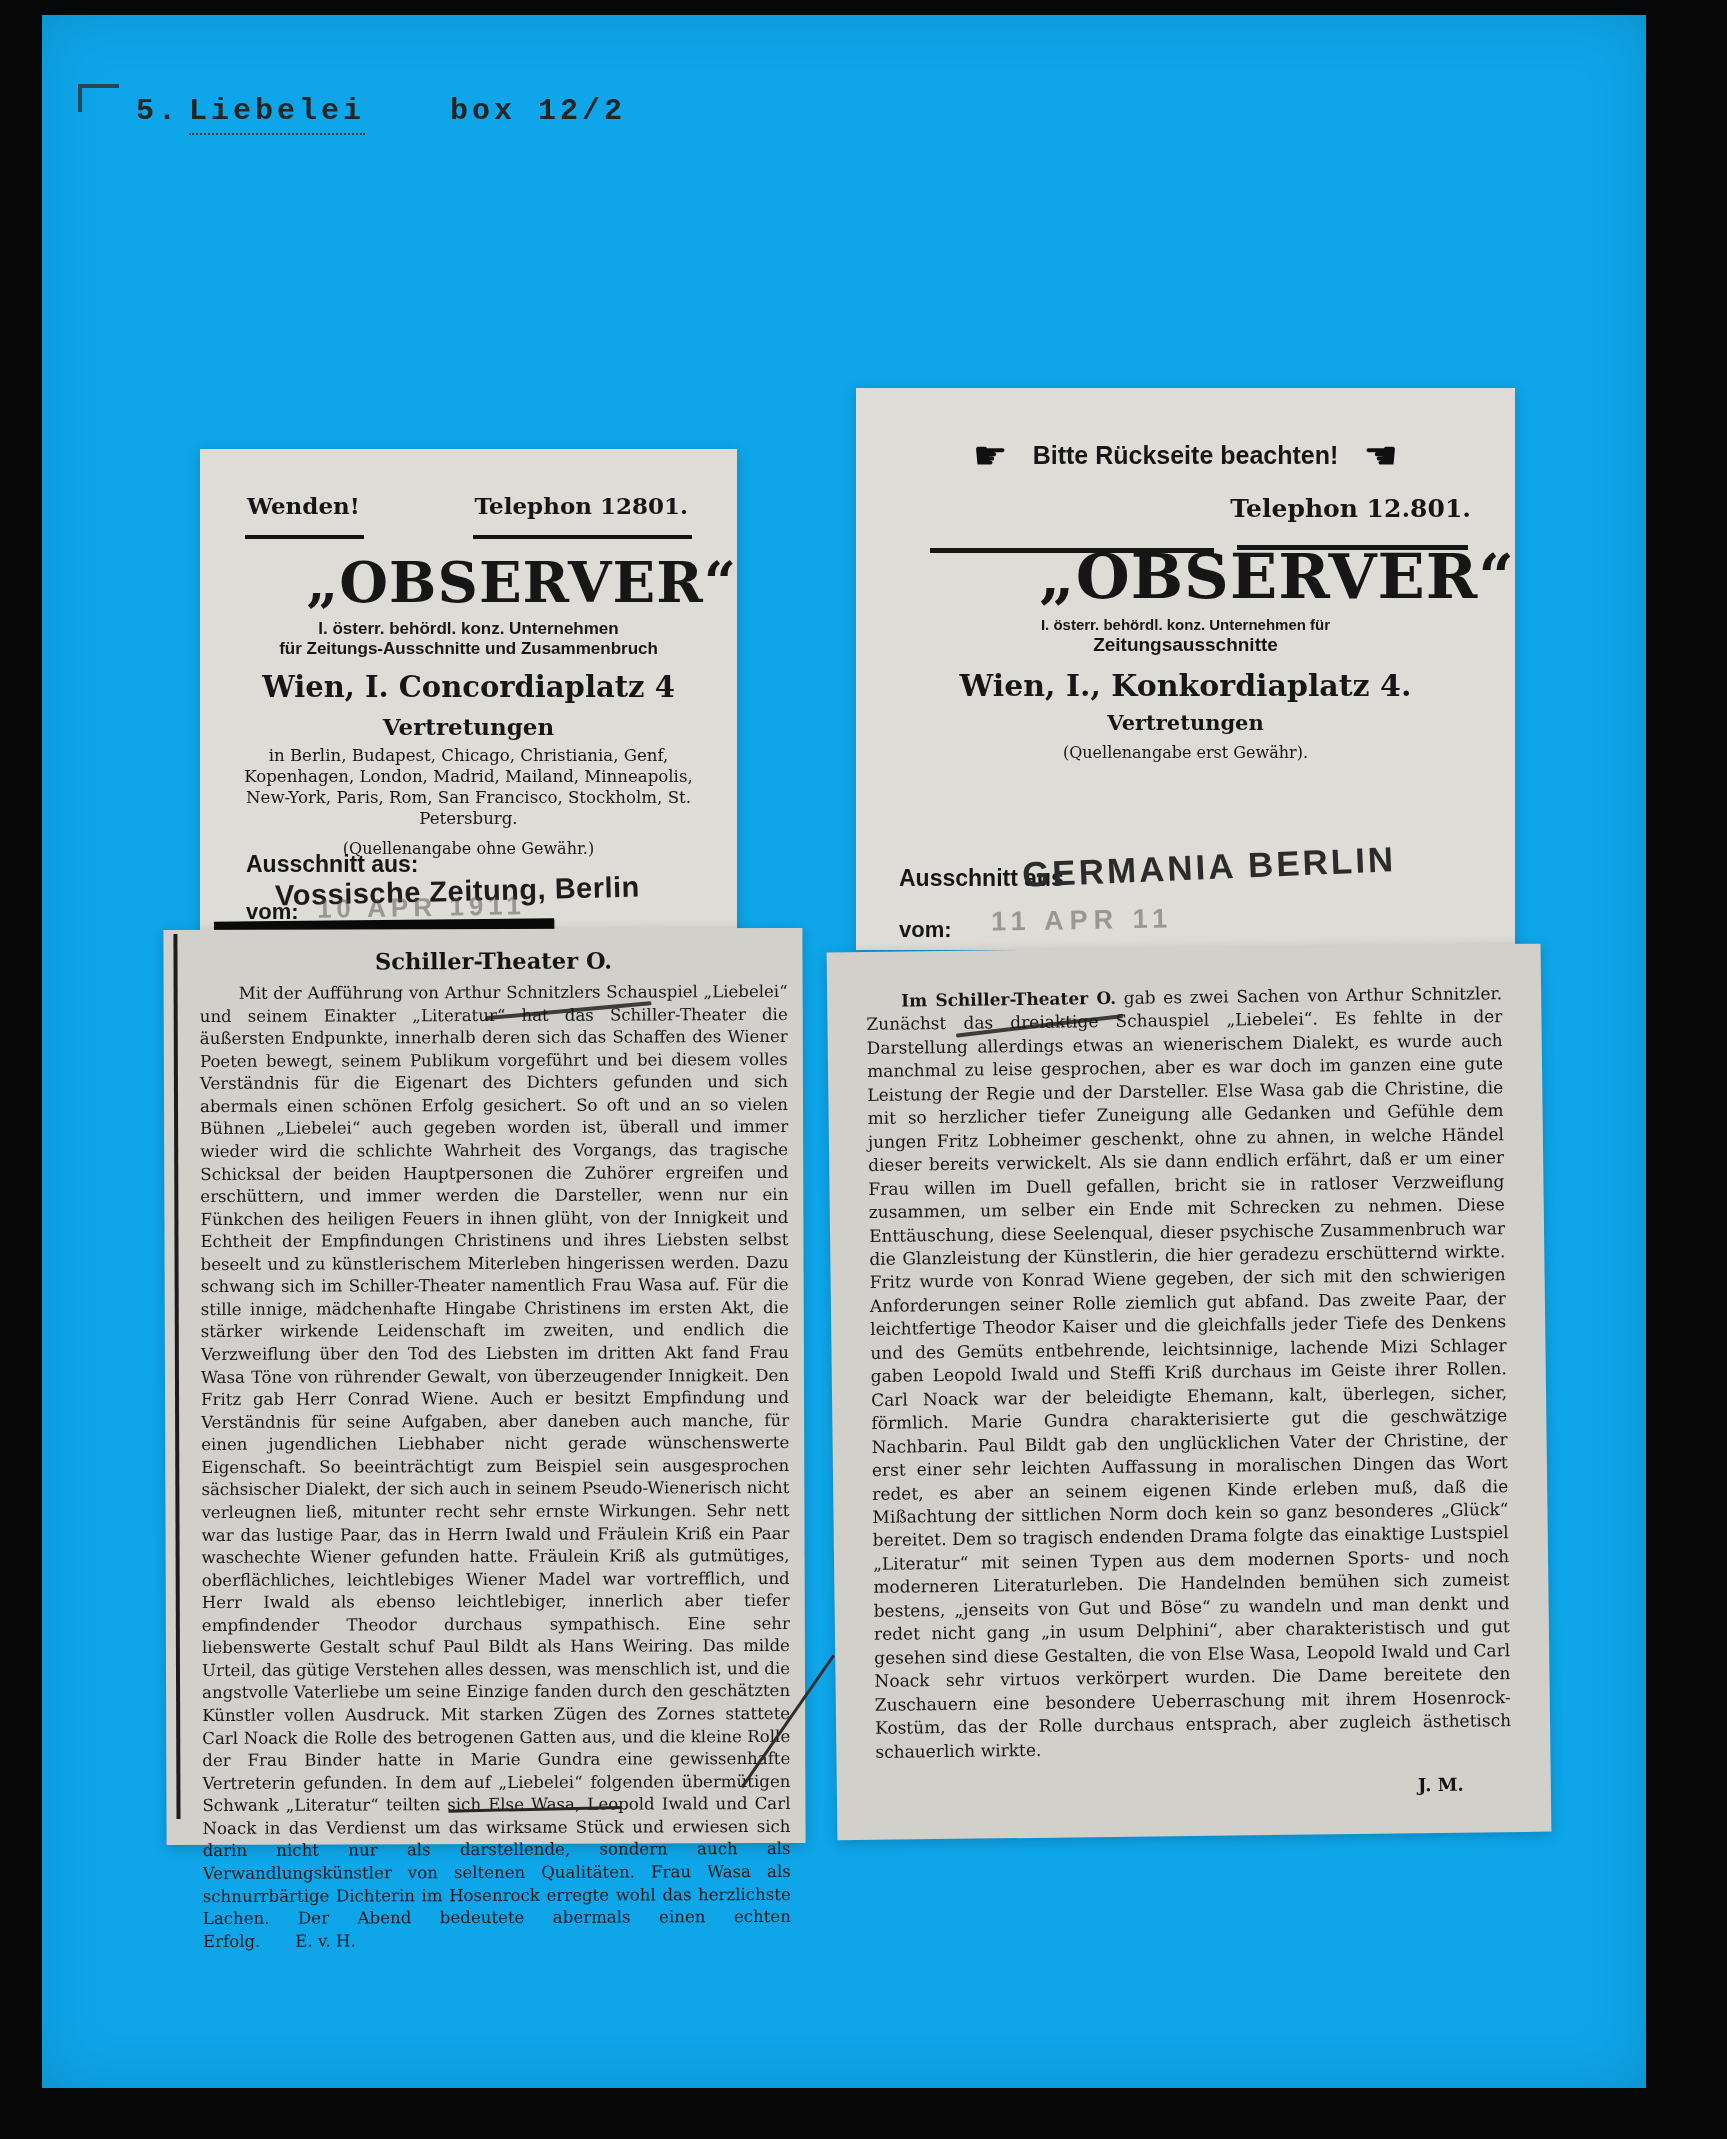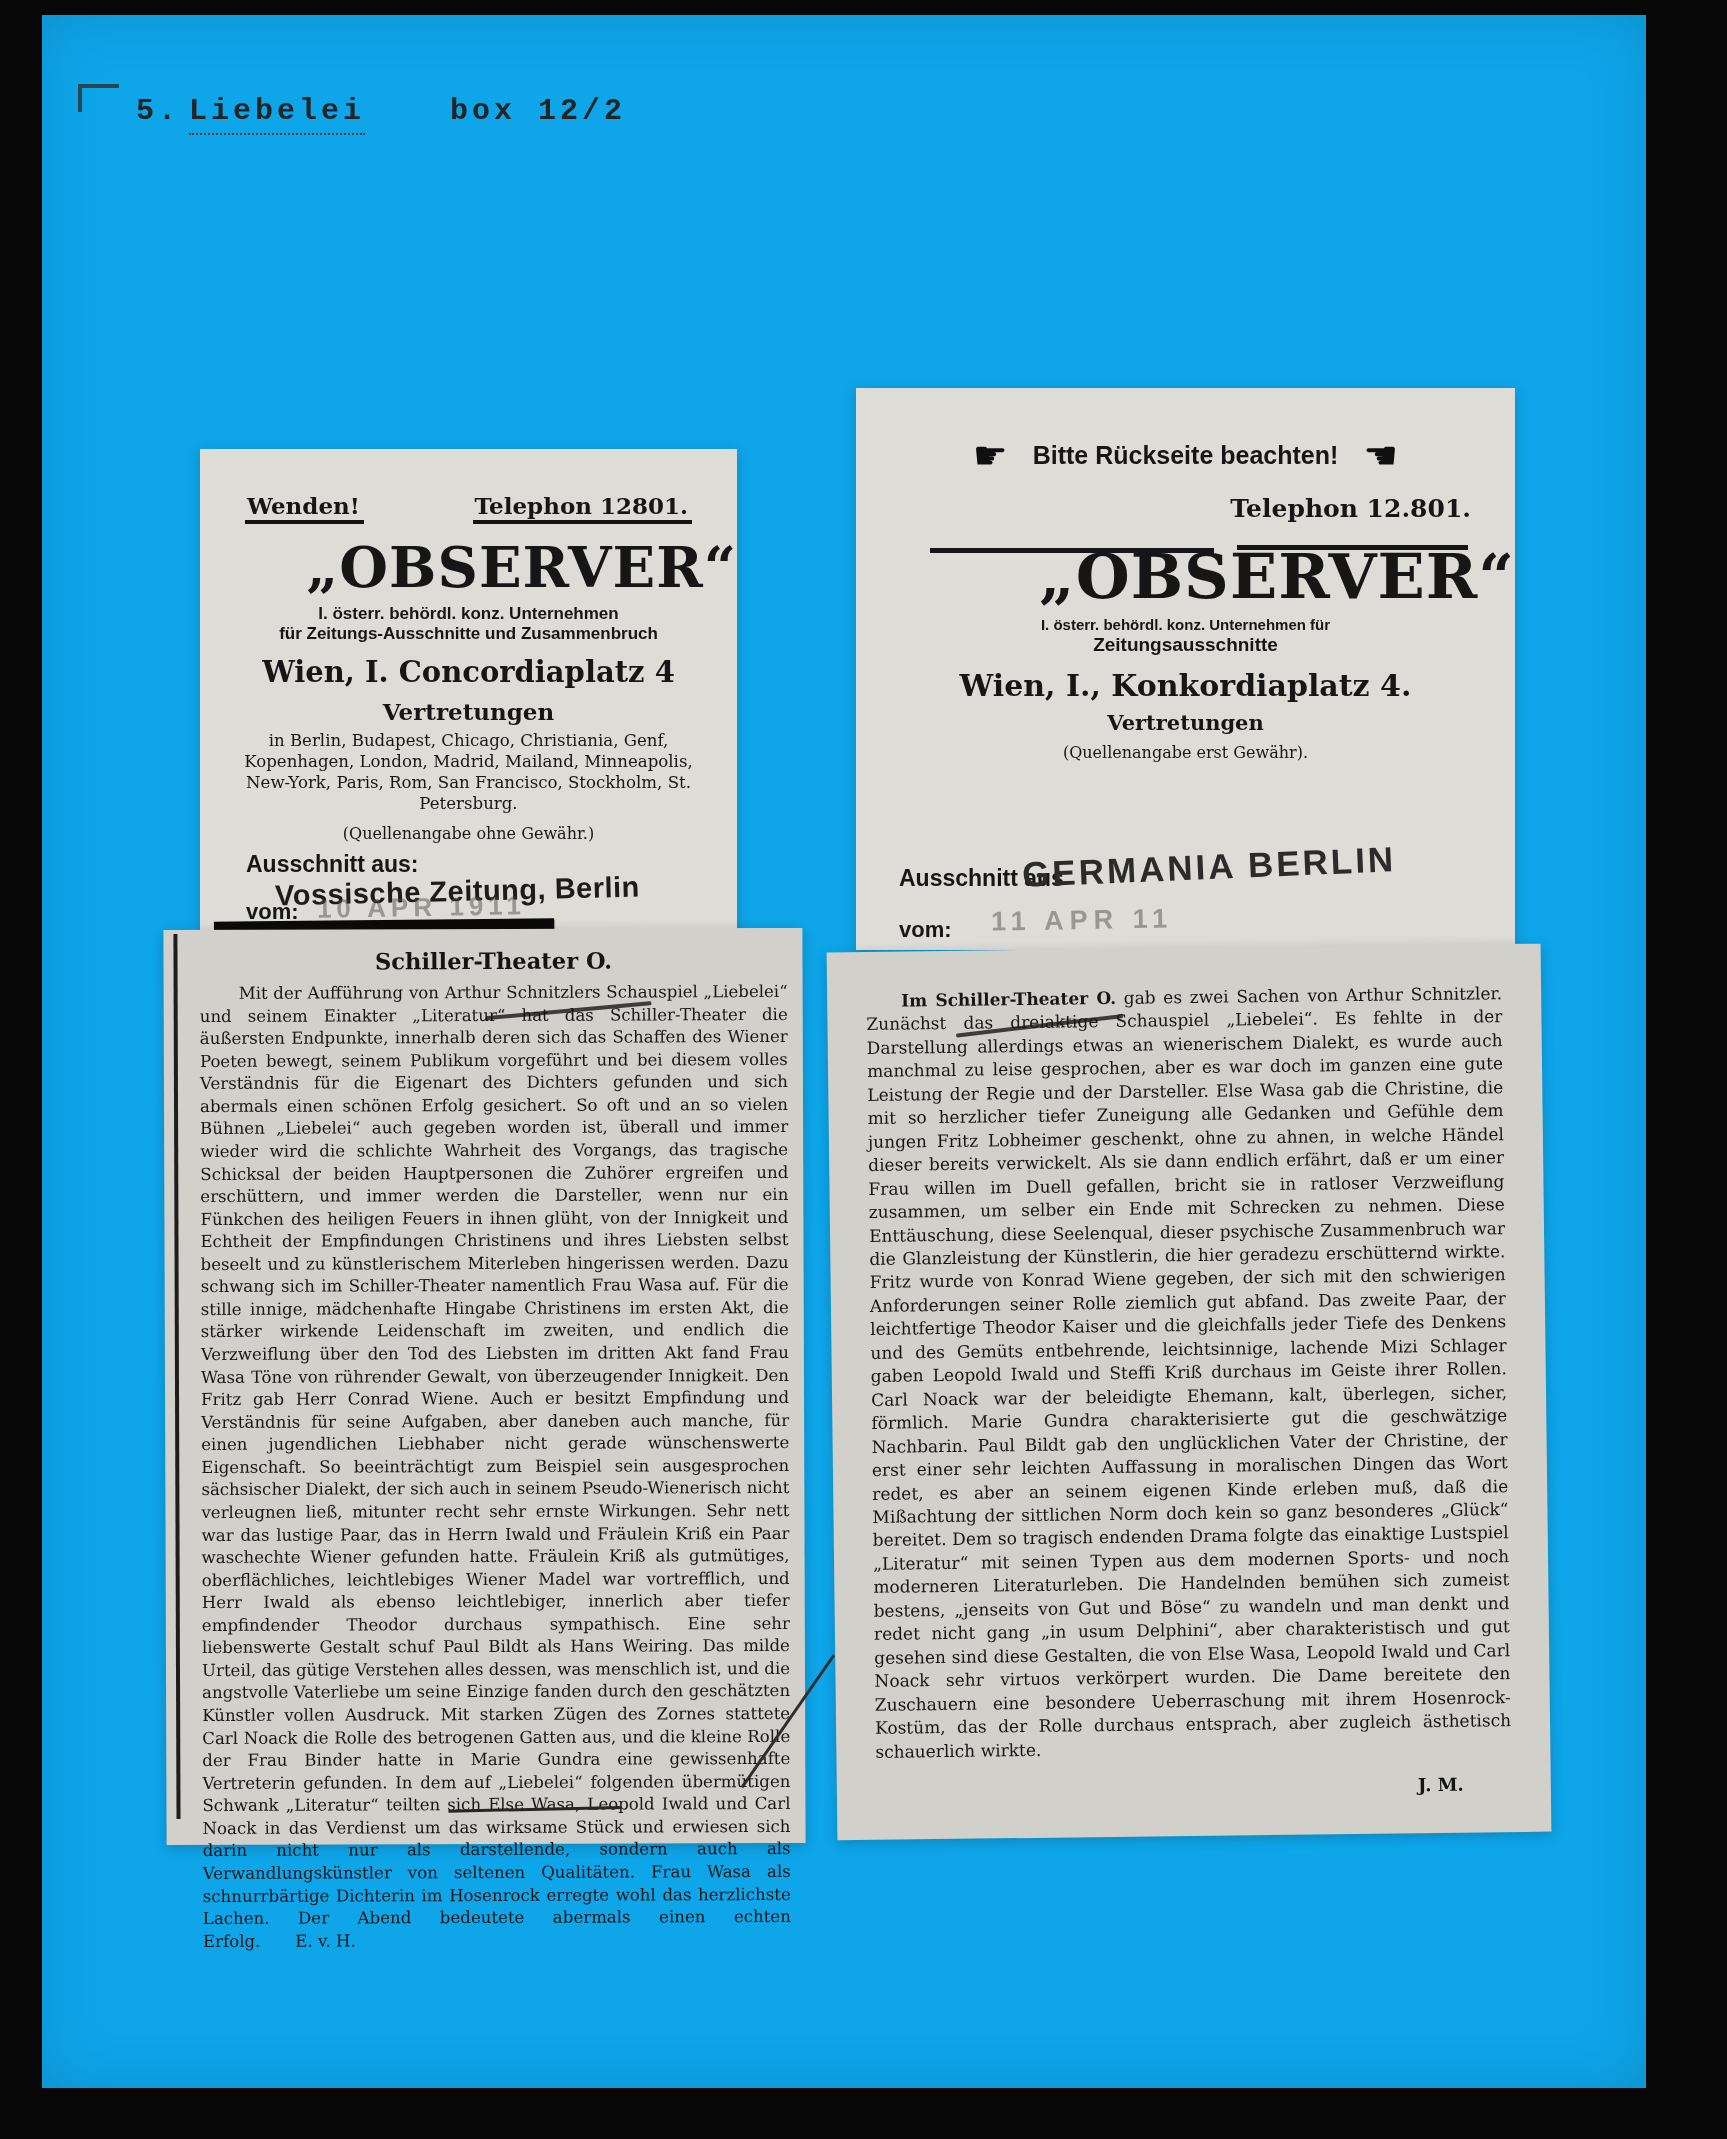--- a/index.html
+++ b/index.html
@@ -38,21 +38,21 @@
   .clip-article{
     position:absolute;background:#d2d0cb;
     box-shadow:0 3px 13px rgba(0,0,0,0.2);
     color:#141414;
   }
 
   
   .l-head{left:158px;top:434px;width:537px;height:478px;padding-top:43px;box-sizing:content-box;}
   .wenden-row{display:flex;justify-content:space-between;align-items:flex-end;margin:0 45px;}
   .wenden-row .u{
-    font-size:23px;font-weight:bold;border-bottom:4.5px solid #141414;padding:0 4px 1px 2px;white-space:nowrap;
+    font-size:23px;font-weight:bold;border-bottom:4.5px solid #141414;padding:0 4px 16px 2px;white-space:nowrap;
   }
   .brand{margin-top:14px;text-align:right;font-weight:bold;font-size:56px;line-height:1.05;letter-spacing:1px;white-space:nowrap;}
   .subt{margin-top:7px;text-align:center;font-family:"Liberation Sans",sans-serif;font-weight:bold;font-size:17px;line-height:1.2;}
   .subt2{text-align:center;font-family:"Liberation Sans",sans-serif;font-weight:bold;font-size:17px;line-height:1.2;}
   .addr{margin-top:10px;text-align:center;font-weight:bold;font-size:29px;white-space:nowrap;}
   .vertr-t{margin-top:9px;text-align:center;font-weight:bold;font-size:23px;}
   .vertr{margin-top:5px;text-align:center;font-size:16.6px;line-height:1.27;padding:0 33px;}
   .disc{margin-top:10px;text-align:center;font-size:16px;}
   .cut-label{font-family:"Liberation Sans",sans-serif;font-weight:bold;font-size:23px;white-space:nowrap;}
   .vom-label{font-family:"Liberation Sans",sans-serif;font-weight:bold;font-size:22px;}

